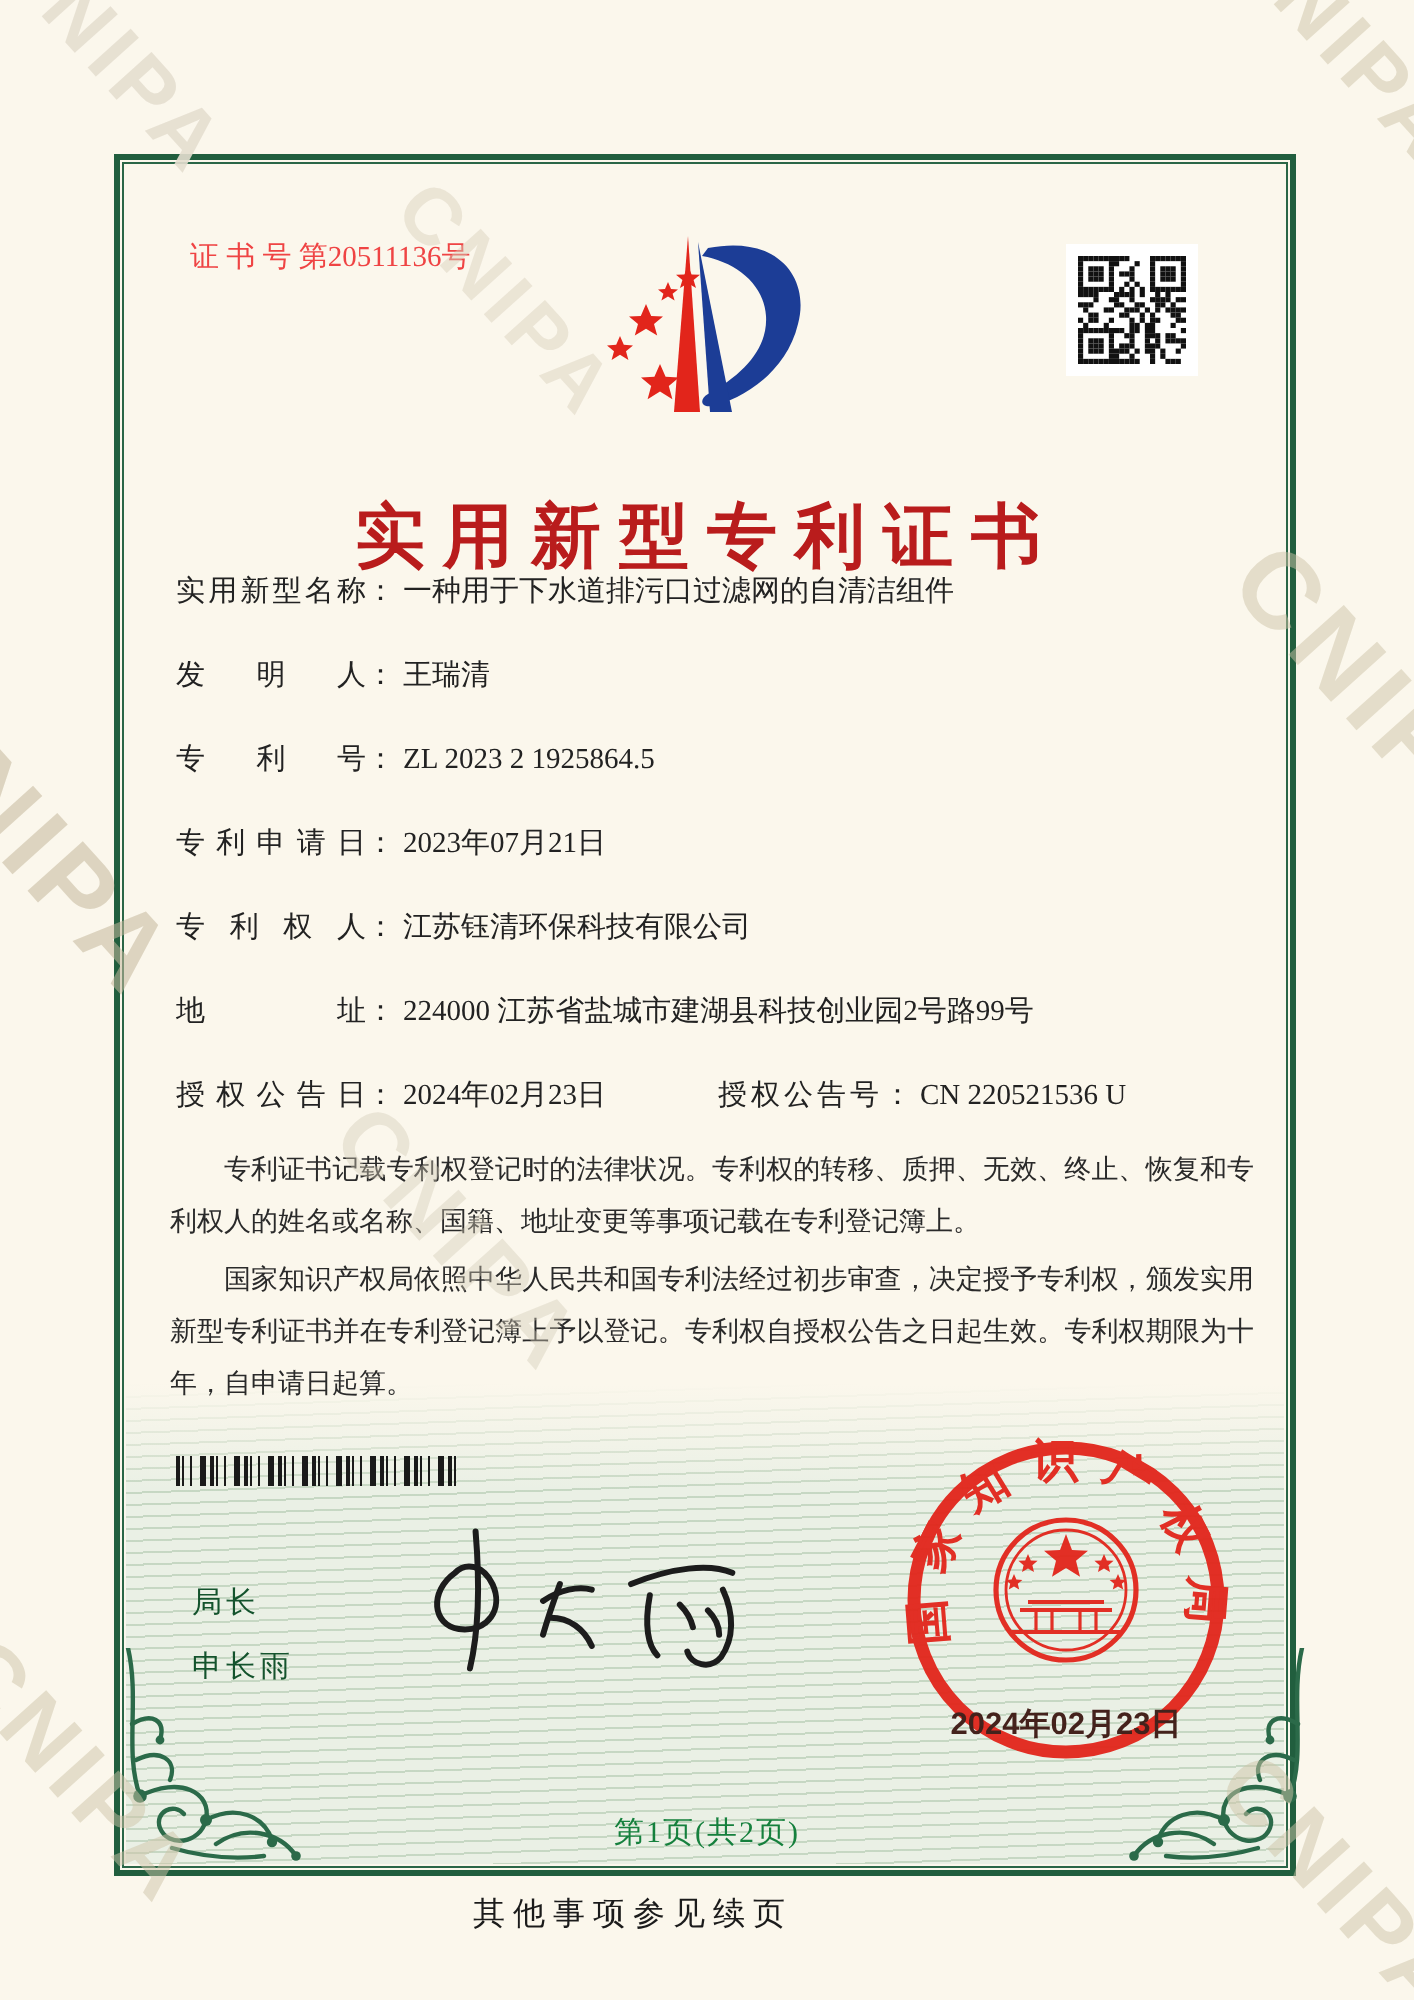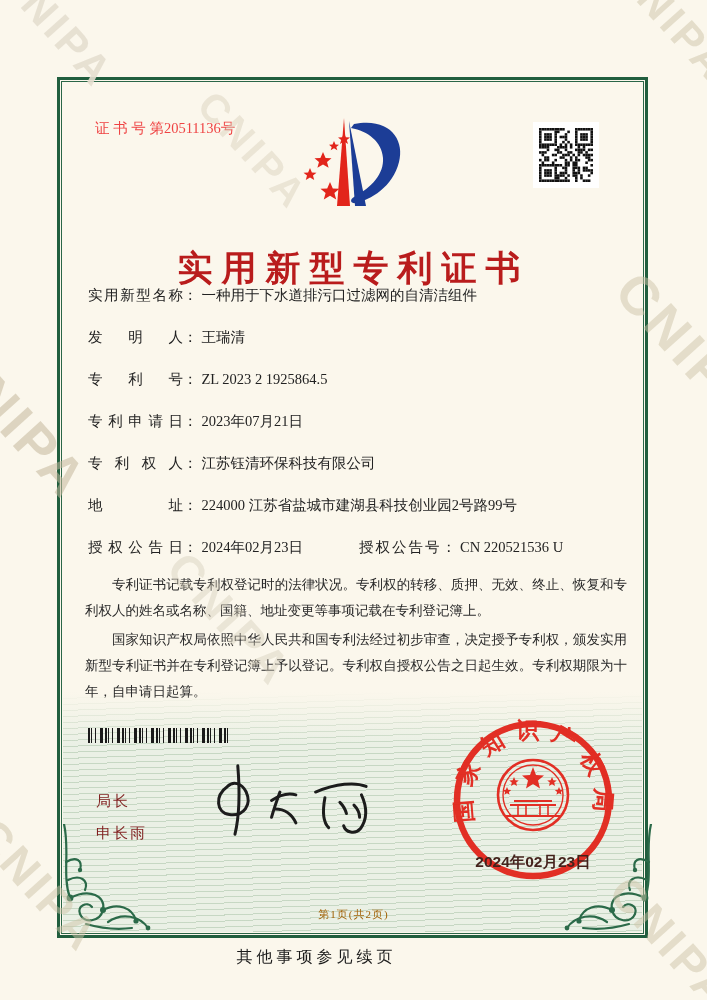--- a/index.html
+++ b/index.html
@@ -55,28 +55,28 @@
   .paras { position:absolute; left:85px; top:572px; width:542px; z-index:5;
            font-size:13.5px; line-height:26px; color:#2a2a2a; text-align:justify; }
   .paras p { text-indent:2em; margin-bottom:3px; }
 
   
   .barcode { position:absolute; left:88px; top:728px; width:142px; height:15px; z-index:5;
     background:
       repeating-linear-gradient(90deg,#1a1a1a 0 2px, transparent 2px 3px, #1a1a1a 3px 4px, transparent 4px 7px,
         #1a1a1a 7px 8px, transparent 8px 12px, #1a1a1a 12px 15px, transparent 15px 17px); }
   .signer { position:absolute; left:96px; top:792px; z-index:5;
-            font-family:"Liberation Sans","DejaVu Sans",sans-serif; font-size:15px; color:#7f1d1d; }
+            font-family:"Liberation Sans","DejaVu Sans",sans-serif; font-size:15px; color:#14532d; }
   .signer div { margin-bottom:13px; letter-spacing:2px; }
   .signature { position:absolute; left:205px; top:758px; z-index:6; }
 
   .seal { position:absolute; left:448px; top:715px; z-index:6; opacity:.95; }
 
   .page-note { position:absolute; left:0; width:707px; top:907px; text-align:center;
-               font-size:11px; color:#a16207; letter-spacing:1px; z-index:5; }
+               font-size:15px; color:#15803d; letter-spacing:1px; z-index:5; }
   .footer-note { position:absolute; left:0; width:633px; top:947px; text-align:center;
                  font-size:16px; color:#1b1b1b; letter-spacing:4px; z-index:5; }
 </style>
 </head>
 <body>
 
 <div class="page">
 
   <span class="wm wm1">CNIPA</span>
   <span class="wm wm2">CNIPA</span>

